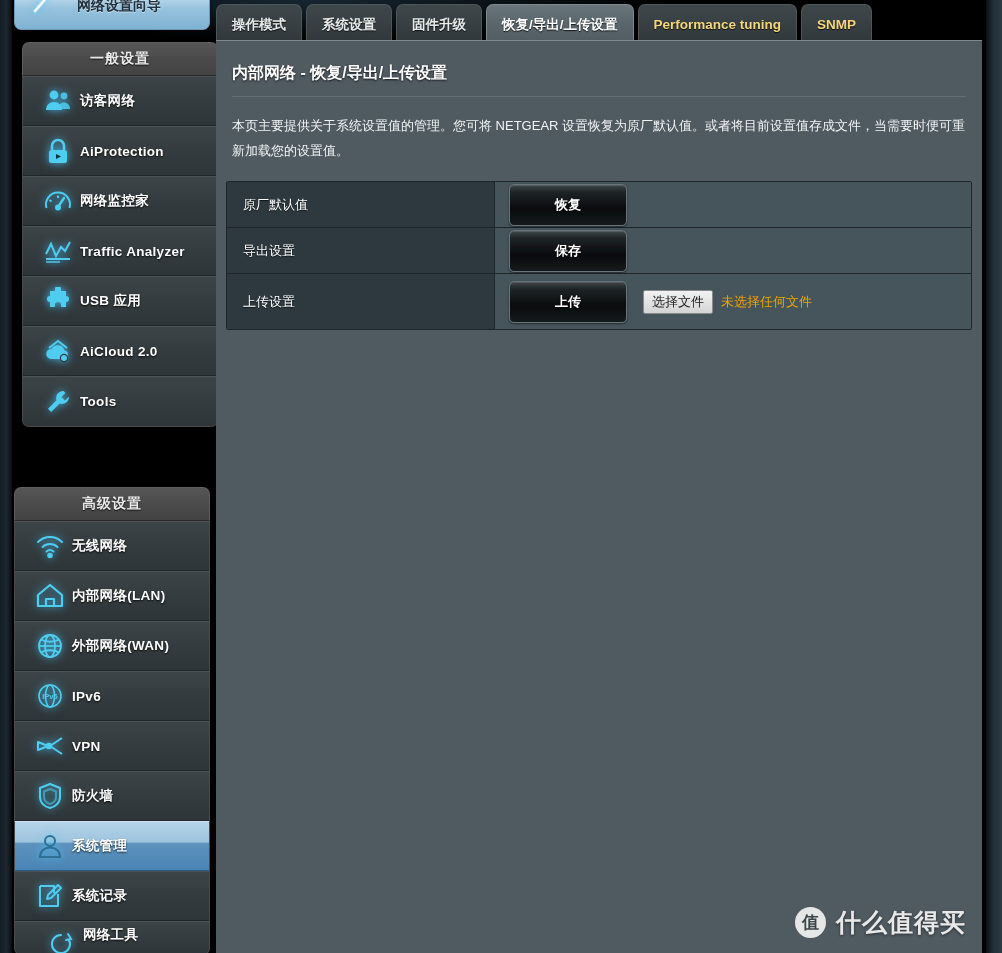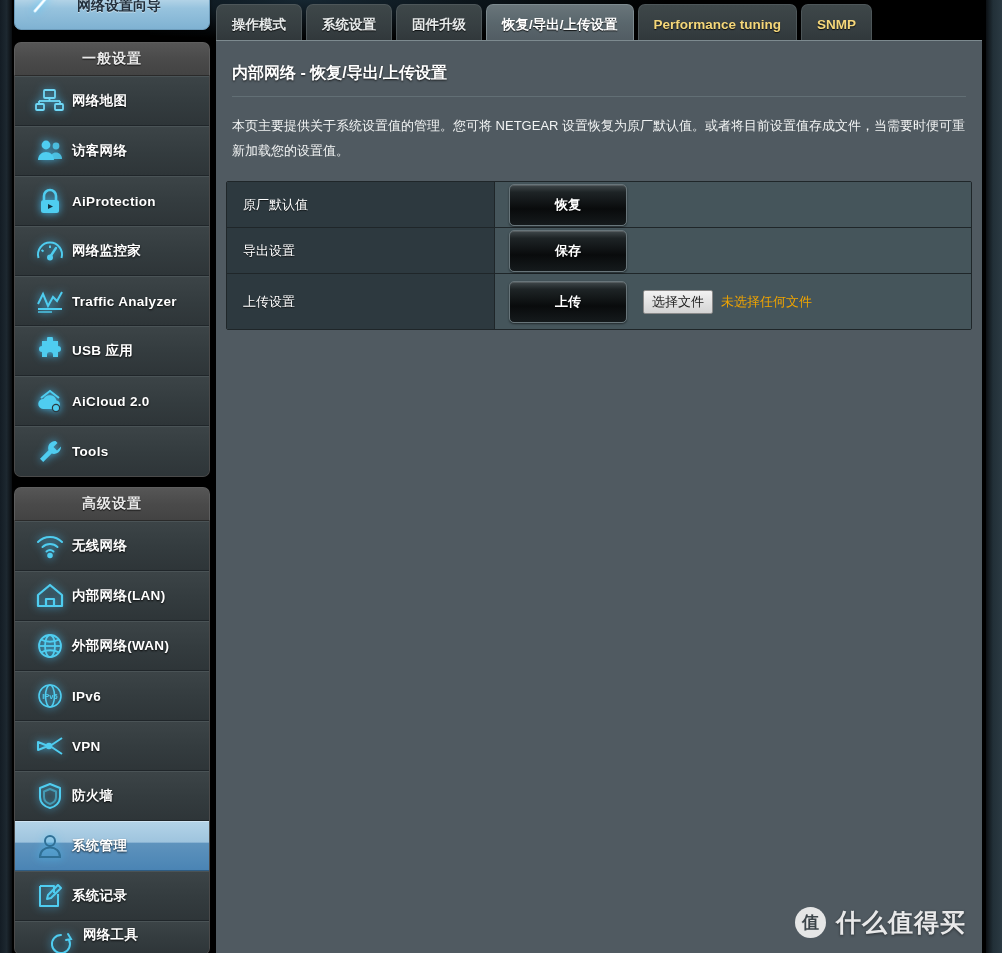--- a/index.html
+++ b/index.html
@@ -149,40 +149,26 @@
         <svg width="26" height="26" viewBox="0 0 26 26">
           <g stroke="#cfefff" stroke-width="3" stroke-linecap="round">
             <line x1="6" y1="20" x2="19" y2="5"></line>
           </g>
           <line x1="6" y1="20" x2="19" y2="5" stroke="#ffffff" stroke-width="1.4" stroke-linecap="round"></line>
         </svg>
       </span>
       <span class="lbl">网络设置向导</span>
     </div>
 
-    <div class="sec" style="position:absolute; left:0; top:42px; width:196px;">
+    <div class="sec" style="position:absolute; left:8px; top:42px; width:196px;">
       <div class="sec-head">
         <span>一般设置</span>
       </div>
       <div class="sec-body">
 
-        <div class="nav-item">
-          <span class="ico">
-            <svg width="30" height="26" viewBox="0 0 30 26" fill="none" stroke="#6fd8f7" stroke-width="1.8">
-              <rect x="9" y="2" width="11" height="8" rx="1"></rect>
-              <line x1="14.5" y1="10" x2="14.5" y2="13"></line>
-              <line x1="4" y1="13" x2="25" y2="13"></line>
-              <line x1="4" y1="13" x2="4" y2="16"></line>
-                <line x1="25" y1="13" x2="25" y2="16"></line>
-              <rect x="1" y="16" width="8" height="6" rx="1"></rect>
-              <rect x="20" y="16" width="8" height="6" rx="1"></rect>
-            </svg>
-          </span>
-          <span class="lbl">网络地图</span>
-        </div>
 
         <div class="nav-item">
           <span class="ico">
             <svg width="30" height="26" viewBox="0 0 30 26" fill="#4fcdf0">
               <circle cx="11" cy="7" r="4.4"></circle>
               <path d="M3 22c0-5 3.6-8 8-8s8 3 8 8z"></path>
               <circle cx="21" cy="8" r="3.4" opacity=".85"></circle>
               <path d="M15 21c0-4 2.8-6.5 6-6.5s6 2.5 6 6.5z" opacity=".85"></path>
             </svg>
           </span>

